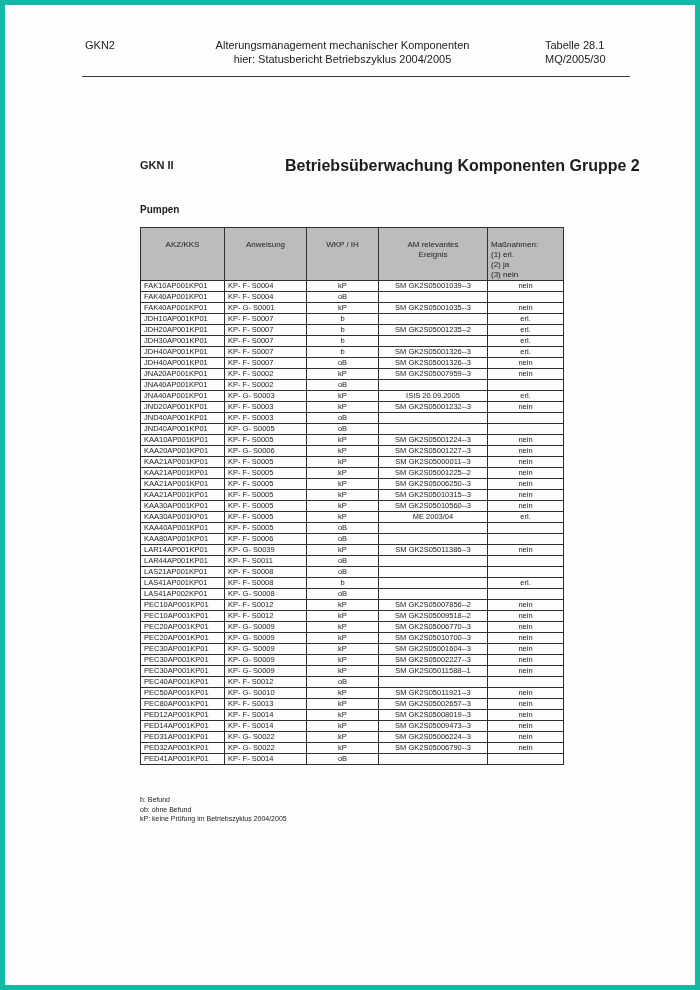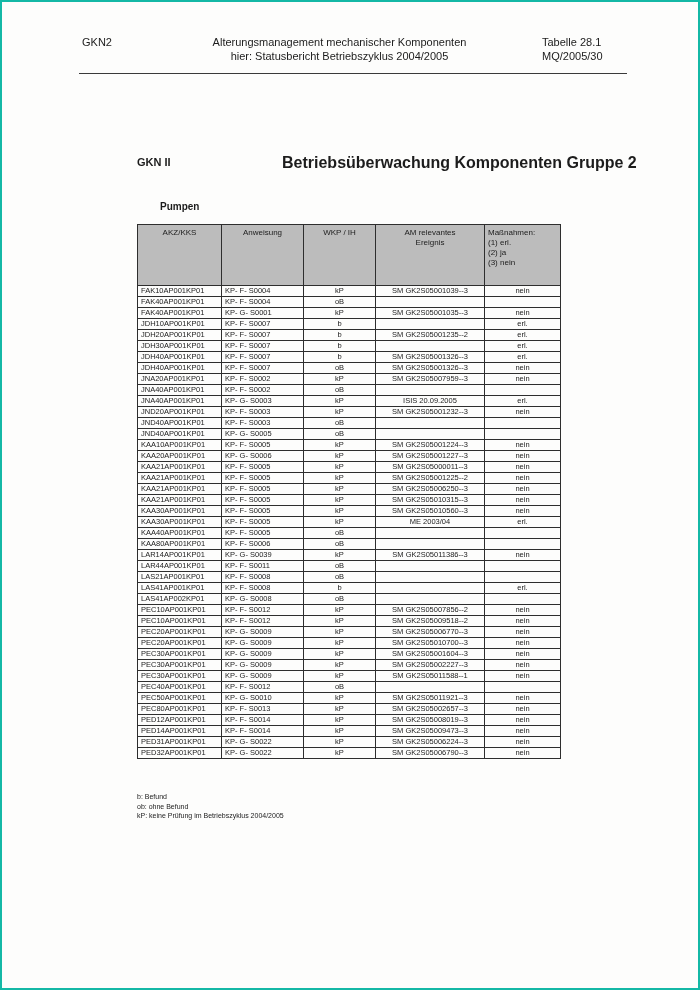--- a/index.html
+++ b/index.html
@@ -1,53 +1,53 @@
 <!DOCTYPE html>
 <html><head>
 <meta charset="utf-8">
 <style>
   * { margin:0; padding:0; box-sizing:border-box; }
   html,body { background:#ffffff; }
   body { font-family:"Liberation Sans", sans-serif; color:#1c1c1c; }
   .page {
     position:relative; width:700px; height:990px;
-    background:#fdfdfc; margin:0 auto; border:2px solid #14b8a6;
+    background:#fdfdfc; margin:0 auto; border:5px solid #14b8a6;
     overflow:hidden;
   }
 
   
   .doc-header {
     position:absolute; left:80px; top:33px; width:546px;
     display:flex; font-size:11px; line-height:14px;
   }
   .hdr-code { width:55px; }
   .hdr-center { flex:1;text-align:center; }
   .hdr-right { width:86px; }
   .hdr-rule {
     position:absolute; left:77px; top:71px; width:548px; height:0;
     border-top:1px solid #3a3a3a;
   }
 
   
   .plant { position:absolute; left:135px; top:154px; font-size:11px; font-weight:bold; }
   .report-title { position:absolute; left:280px; top:152px; width:285px; text-align:center; font-size:16px; font-weight:bold; white-space:nowrap; }
   .report-subtitle { position:absolute; left:355px; top:171px; width:285px; text-align:center; font-size:9px; }
-  .section-label { position:absolute; left:135px; top:199px; font-size:10px; font-weight:bold;margin-left:23px; }
+  .section-label { position:absolute; left:135px; top:199px; font-size:10px; font-weight:bold; }
 
   
   .pump-table {
     position:absolute; left:135px; top:222px; width:423px;
     border-collapse:collapse; table-layout:fixed;
   }
   .pump-table th, .pump-table td {
     border:1px solid #2e2e2e; overflow:hidden; white-space:nowrap;
   }
   .pump-table th {
     background:#bcbcbc; font-weight:normal; font-size:8px; line-height:10px;
-    vertical-align:top; padding-top:3px; height:61px; text-align:center;
+    vertical-align:top; padding-top:12px; height:53px; text-align:center;
   }
   .pump-table th.left { text-align:left; padding-left:3px; }
   .pump-table td {
     font-size:7.5px; line-height:10px; height:10px; text-align:center; padding:0 1px;
   }
   .pump-table td.col0, .pump-table td.col1 { text-align:left; padding-left:3px; }
   .w0 { width:84px; } .w1 { width:82px; } .w2 { width:72px; } .w3 { width:109px; } .w4 { width:76px; }
 
   
   .footnotes { position:absolute; left:135px; top:790px; font-size:7px; line-height:9.5px; }
@@ -394,20 +394,27 @@
           <td class="col3">SM GK2S05006224--3</td>
           <td class="col4">nein</td>
         </tr>
         <tr>
           <td class="col0">PED32AP001KP01</td>
           <td class="col1">KP- G- S0022</td>
           <td class="col2">kP</td>
           <td class="col3">SM GK2S05006790--3</td>
           <td class="col4">nein</td>
         </tr>
+        <tr>
+          <td class="col0">PED41AP001KP01</td>
+          <td class="col1">KP- F- S0014</td>
+          <td class="col2">oB</td>
+          <td class="col3"></td>
+          <td class="col4"></td>
+        </tr>
       </tbody>
   </table>
 
   <div class="footnotes">
     <div>b: Befund</div>
     <div>ob: ohne Befund</div>
     <div>kP: keine Prüfung im Betriebszyklus 2004/2005</div>
   </div>
 
 </div>

